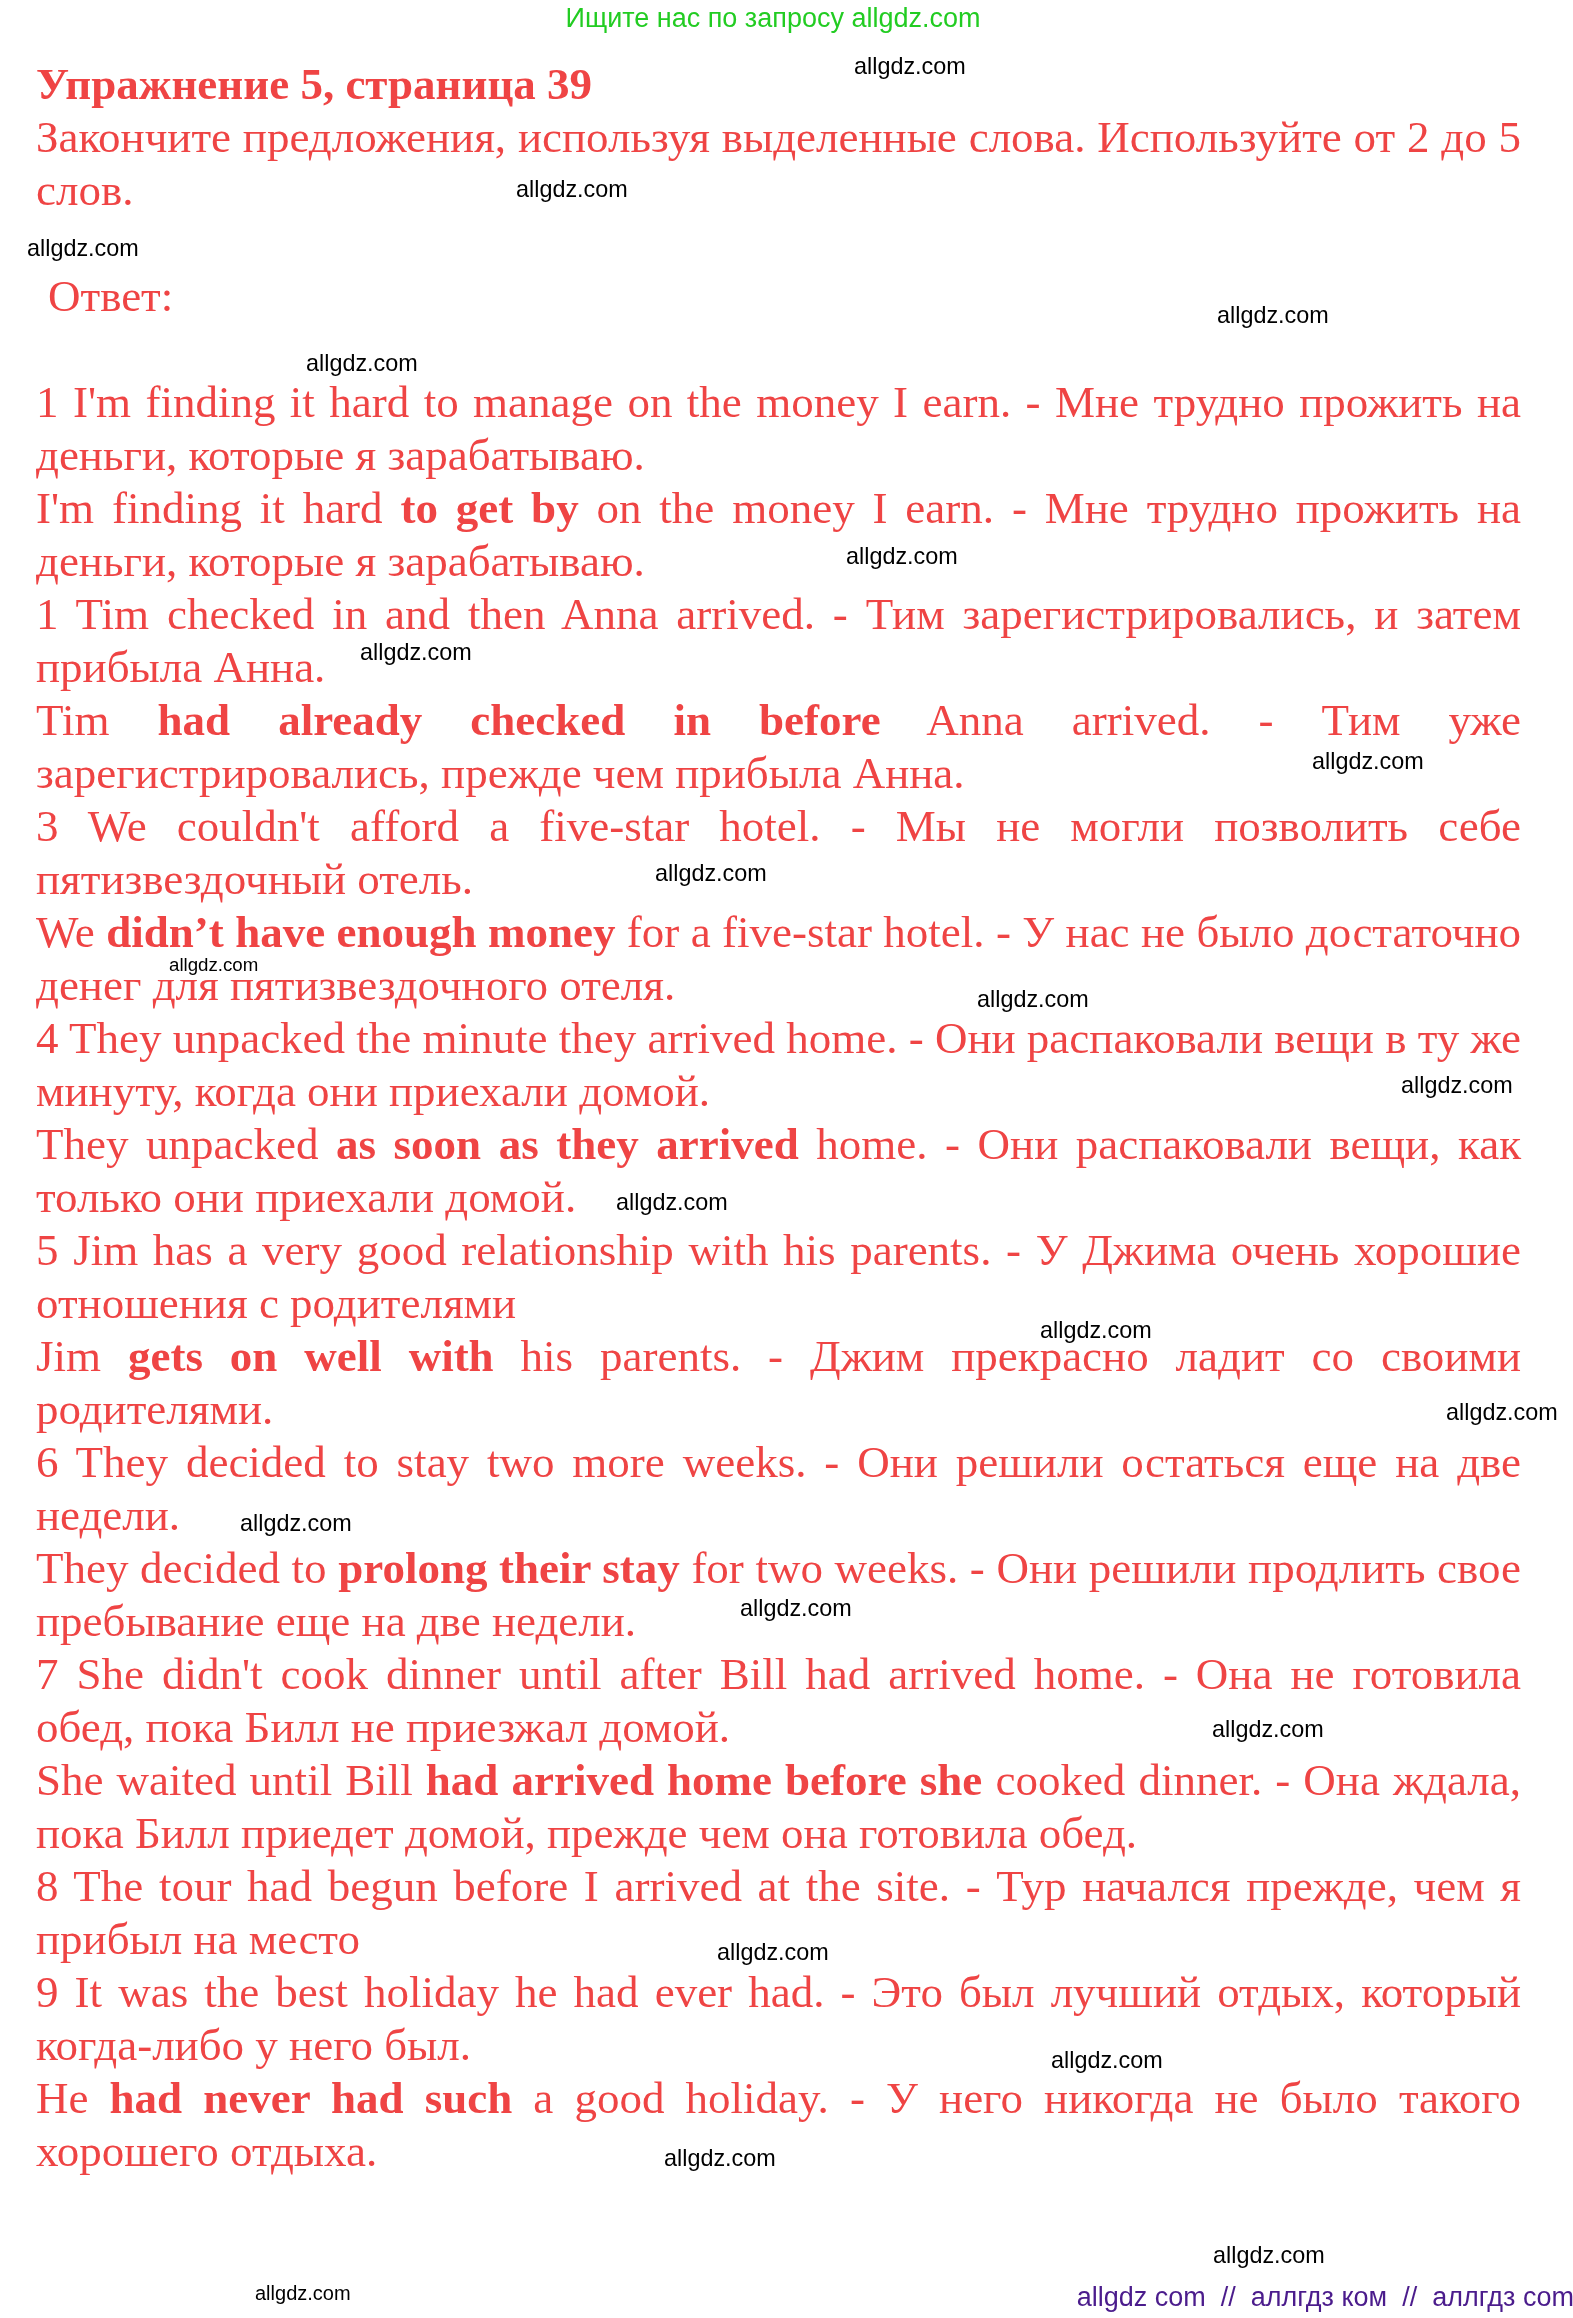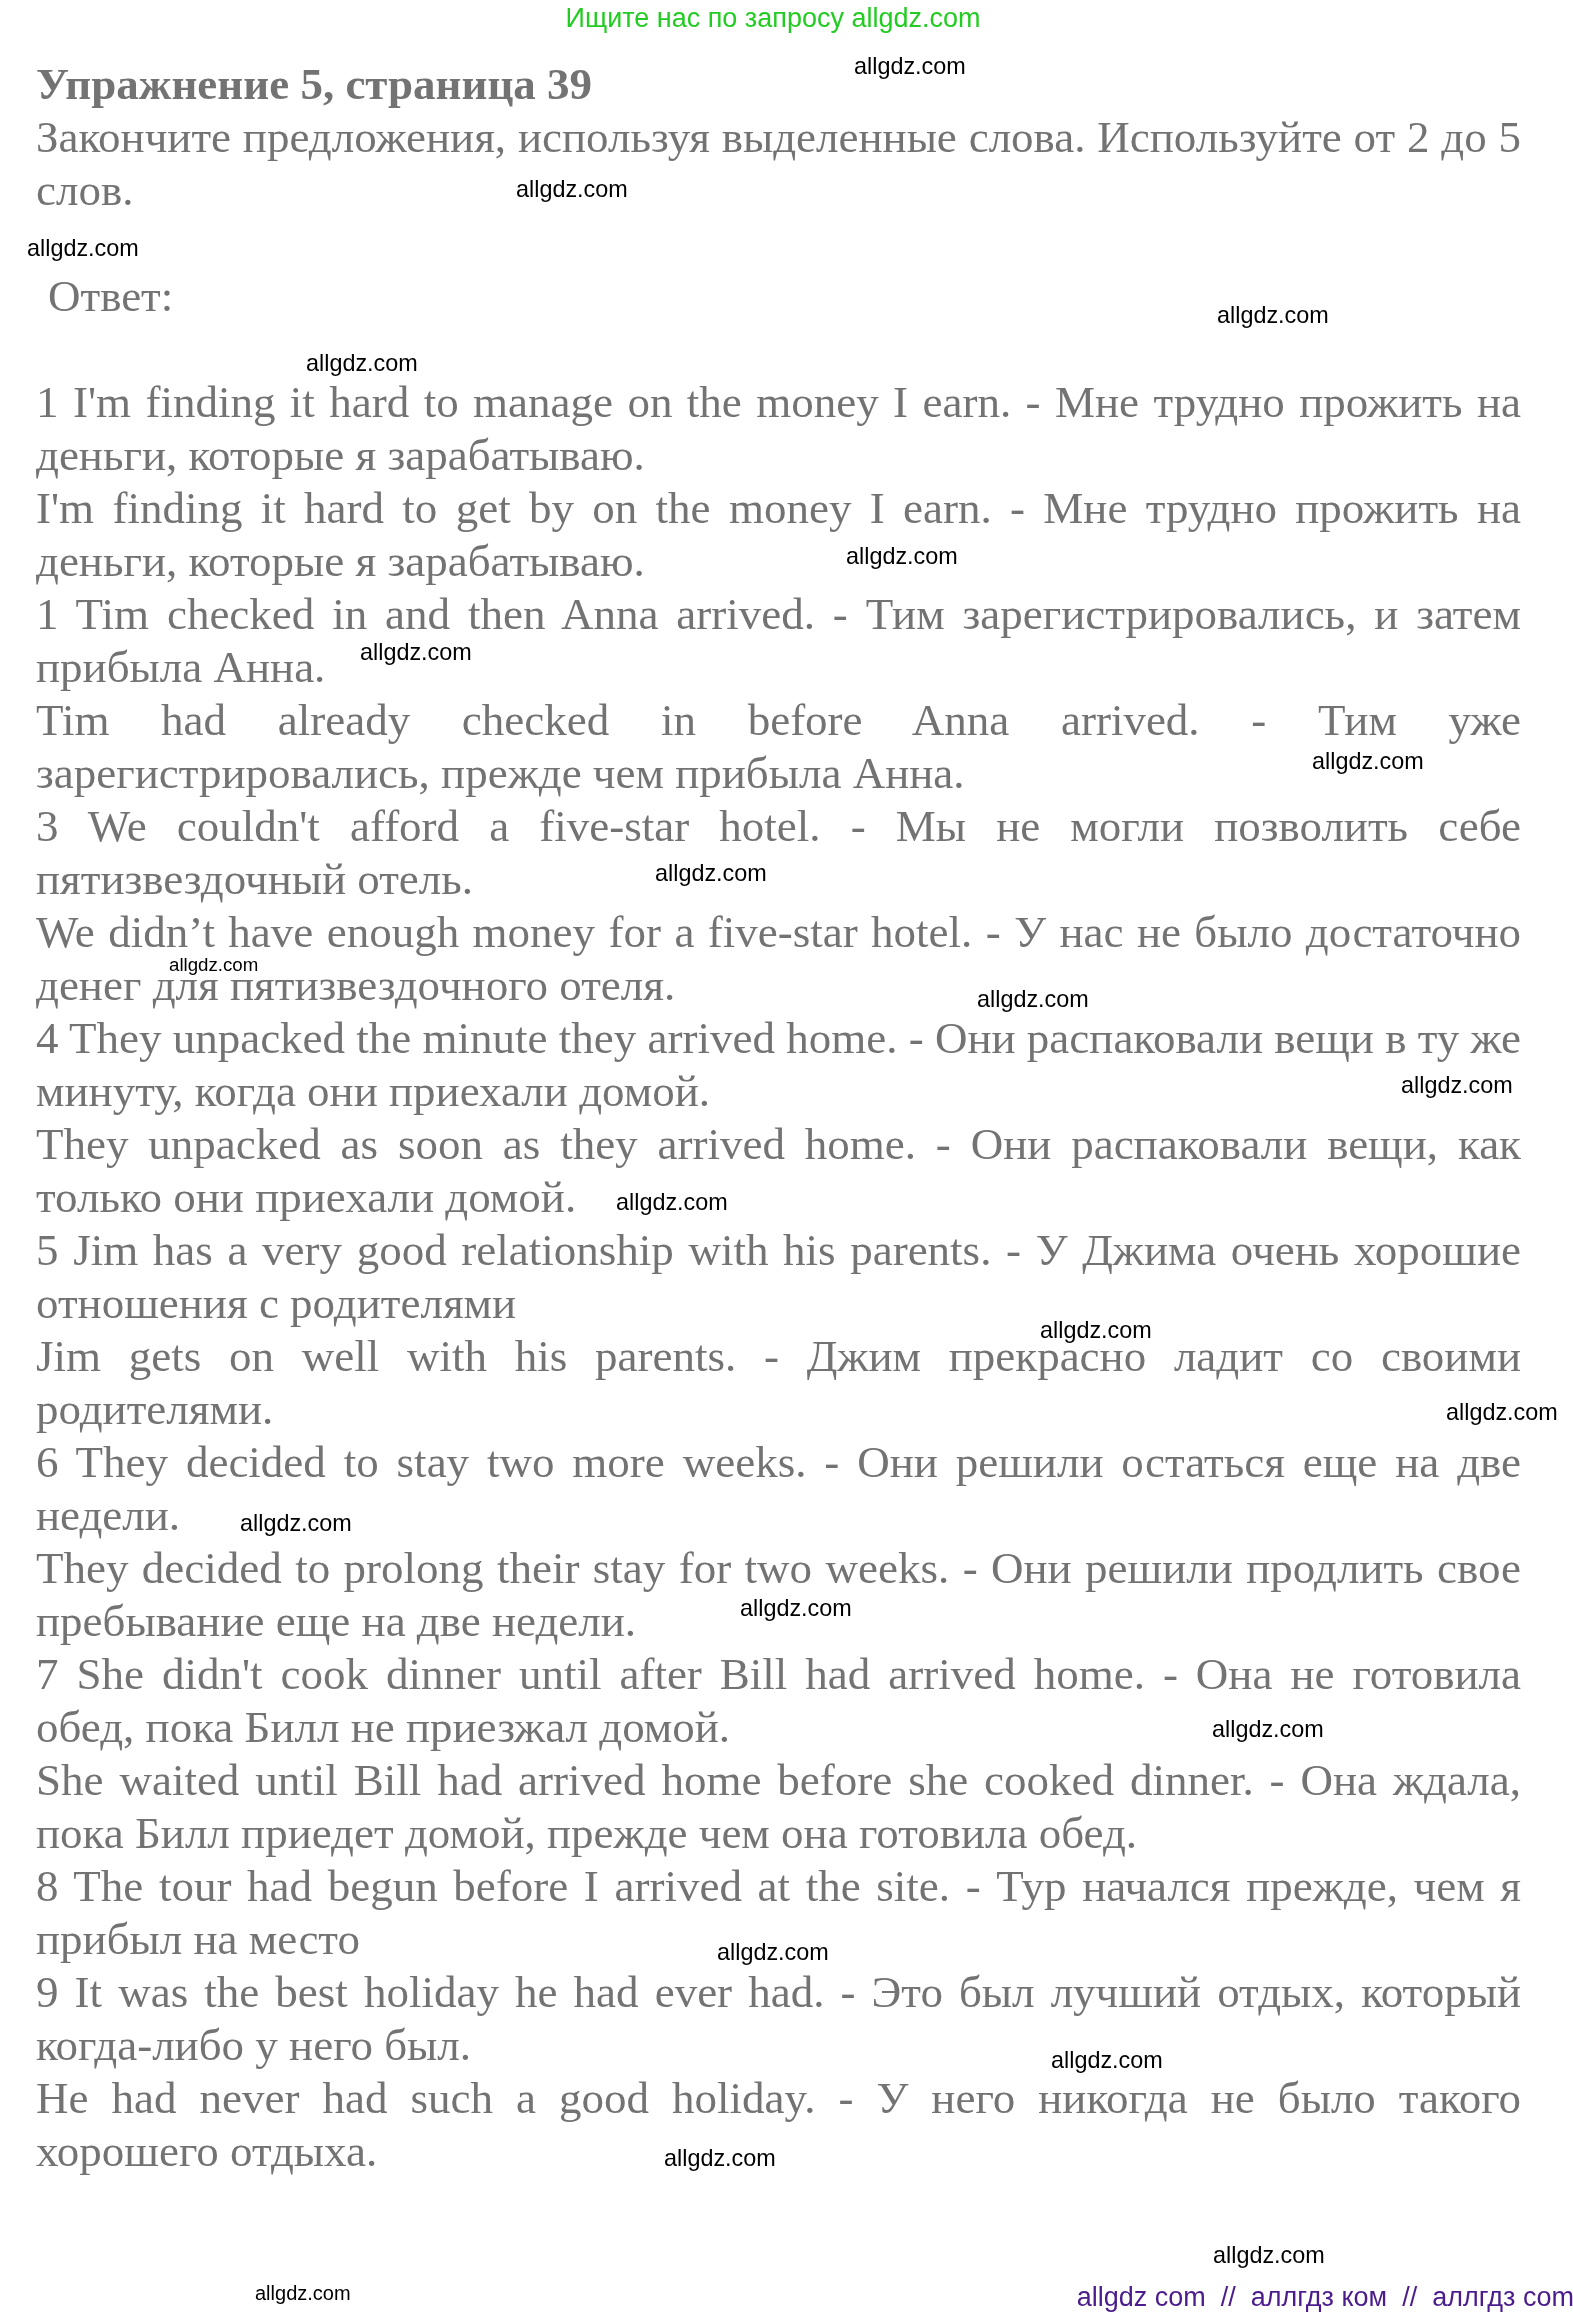--- a/index.html
+++ b/index.html
@@ -1,22 +1,22 @@
 <!DOCTYPE html>
 <html style="font-size:12.5px"><head>
 <meta charset="utf-8">
 <style>
   html, body { margin:0; padding:0; background:#ffffff; }
   body { width:1574px; height:2319px; position:relative; overflow:hidden; }
   .top-banner { position:absolute; top:0; left:0; width:1546px; text-align:center; font-family:"Liberation Sans", sans-serif; font-size:27px; line-height:36px; color:#22cc22; }
-  .content { position:absolute; left:36px; top:58px; width:1485px; font-family:"Liberation Serif", serif; color:#737373; font-size:45px; line-height:53px; }
+  .content { position:absolute; left:36px; top:58px; width:1485px; font-family:"Liberation Serif", serif; color:#ef4444; font-size:45px; line-height:53px; }
   .title { font-weight:bold; margin:0; height:53px; }
   .para { margin:0; text-align:justify; }
   .answer-label { margin:53px 0 53px 12px; }
-  b { font-weight:normal; }
+  b { font-weight:bold; }
   .wm { position:absolute; font-family:"Liberation Sans", sans-serif; font-size:23.4px; color:#000; line-height:26.5px; white-space:nowrap; }
   .footer { position:absolute; left:0; width:1574px; top:2282px; text-align:right; font-family:"Liberation Sans", sans-serif; font-size:27px; line-height:31px; color:#4b1c8c; }
 </style>
 </head>
 <body>
 
 <div class="top-banner">Ищите нас по запросу allgdz.com</div>
 
 <div class="content">
   <p class="title">Упражнение 5, страница 39</p>

